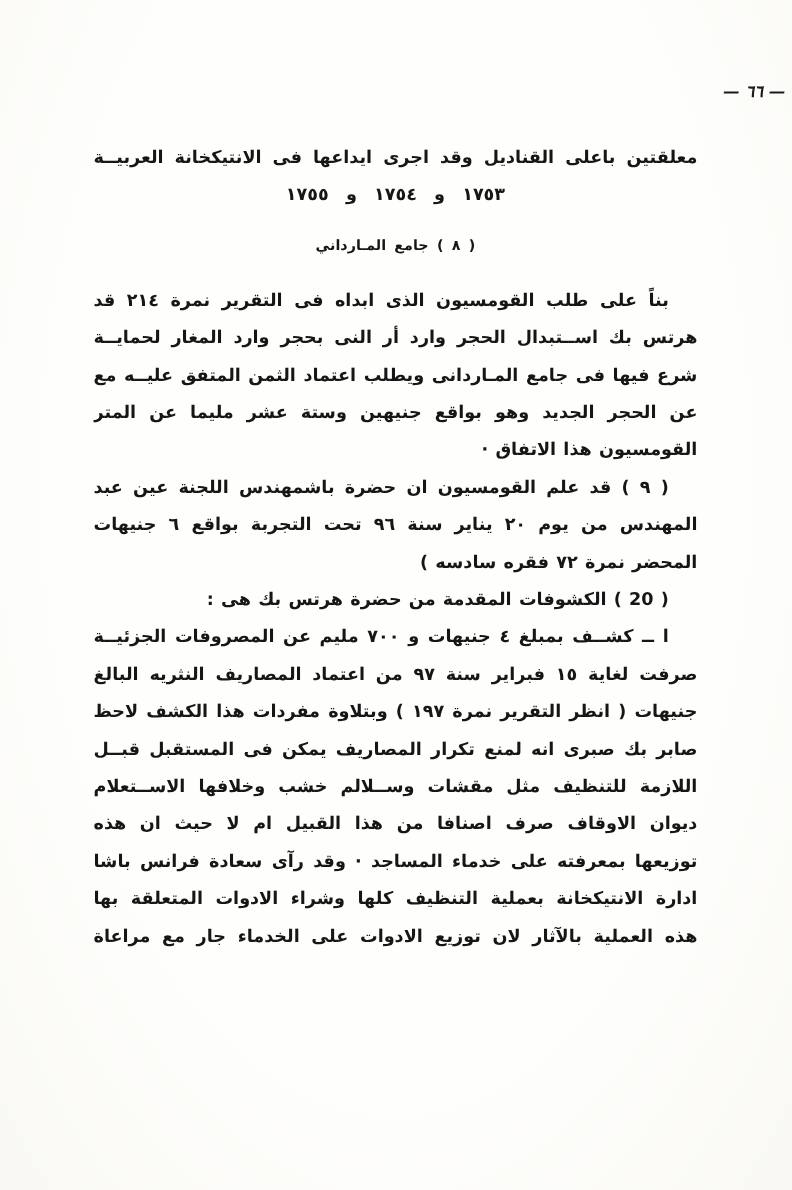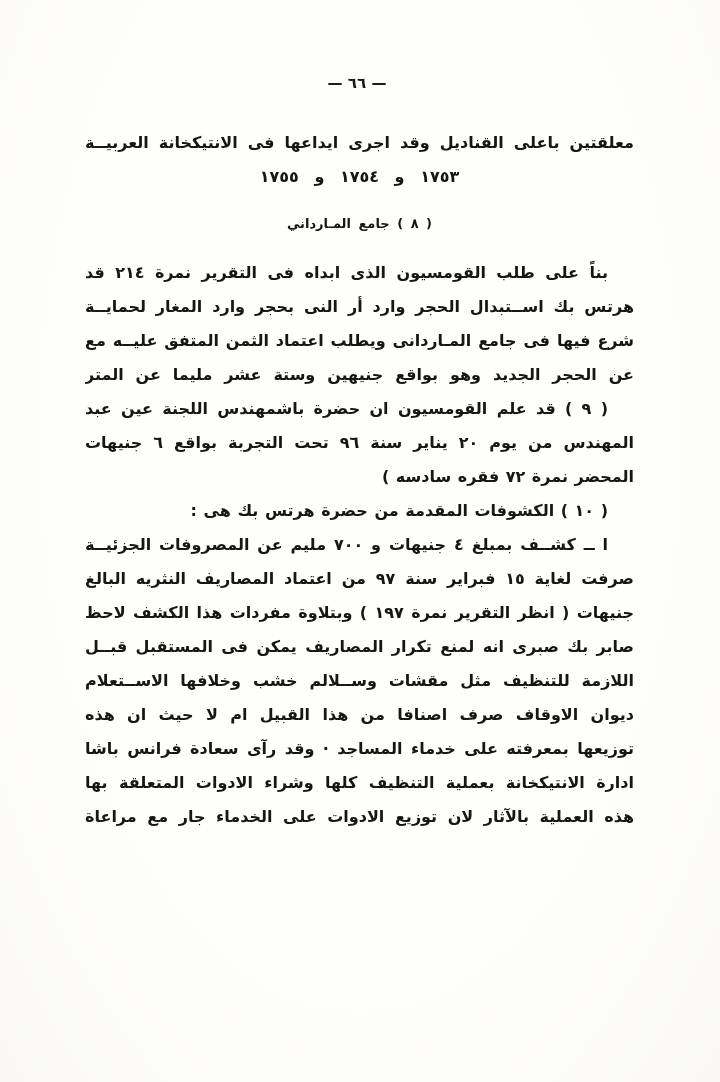--- a/index.html
+++ b/index.html
@@ -12,25 +12,26 @@
     position: relative;
     width: 720px; height: 1082px;
     background: #fdfdfb;
     background-image: radial-gradient(ellipse at 50% 40%, #fefefc 60%, #f9f8f4 100%);
     overflow: hidden;
     color: #161616;
   }
   .pageno {
     position: absolute;
     top: 74px; left: 0; right: 6px;
-    text-align: center;
+    text-align: right;
     font-size: 15px;
     font-weight: 700;
     letter-spacing: 3px;
     color: #1a1a1a;
+    font-style: italic;
   }
   .column {
     position: absolute;
     top: 126px;
     right: 86px;
     width: 549px;
     direction: rtl;
     font-size: 16px;
     font-weight: 700;
     line-height: 34px;
@@ -63,28 +64,29 @@
         <div class="line center">١٧٥٣ و ١٧٥٤ و ١٧٥٥</div>
       </div>
       <div class="block heading">
         <div class="line center">( ٨ ) جامع المـارداني</div>
       </div>
       <div class="block para">
         <div class="line indent">بناً على طلب القومسيون الذى ابداه فى التقرير نمرة ٢١٤ قد اجرى حضرة</div>
         <div class="line">هرتس بك اســتبدال الحجر وارد أر النى بحجر وارد المغار لحمايــة المبانى التى</div>
         <div class="line">شرع فيها فى جامع المـاردانى ويطلب اعتماد الثمن المتفق عليــه مع مقاول العمارة</div>
         <div class="line">عن الحجر الجديد وهو بواقع جنيهين وستة عشر مليما عن المتر المكعب فاعتمد</div>
+        <div class="line end">القومسيون هذا الاتفاق ·</div>
       </div>
       <div class="block para">
         <div class="line indent">( ٩ ) قد علم القومسيون ان حضرة باشمهندس اللجنة عين عبد الجواد افندى</div>
         <div class="line">المهندس من يوم ٢٠ يناير سنة ٩٦ تحت التجربة بواقع ٦ جنيهات شهريا ( راجع</div>
         <div class="line end">المحضر نمرة ٧٢ فقره سادسه )</div>
       </div>
       <div class="block para">
-        <div class="line end indent">( ١٠ ) الكشوفات المقدمة من حضرة هرتس بك هى :</div>
+        <div class="line end indent">( 20 ) الكشوفات المقدمة من حضرة هرتس بك هى :</div>
       </div>
       <div class="block para">
         <div class="line indent">ا ــ كشــف بمبلغ ٤ جنيهات و ٧٠٠ مليم عن المصروفات الجزئيــة التى</div>
         <div class="line">صرفت لغاية ١٥ فبراير سنة ٩٧ من اعتماد المصاريف النثريه البالغ قدرها خمس</div>
         <div class="line">جنيهات ( انظر التقرير نمرة ١٩٧ ) وبتلاوة مفردات هذا الكشف لاحظ حضرة</div>
         <div class="line">صابر بك صبرى انه لمنع تكرار المصاريف يمكن فى المستقبل قبــل شراء الادوات</div>
         <div class="line">اللازمة للتنظيف مثل مقشات وســلالم خشب وخلافها الاســتعلام عمــا اذا كان</div>
         <div class="line">ديوان الاوقاف صرف اصنافا من هذا القبيل ام لا حيث ان هذه الاصناف معتاد</div>
         <div class="line">توزيعها بمعرفته على خدماء المساجد · وقد رآى سعادة فرانس باشا موافقة تكليف</div>
         <div class="line">ادارة الانتيكخانة بعملية التنظيف كلها وشراء الادوات المتعلقة بها لزيادة تحسين</div>

